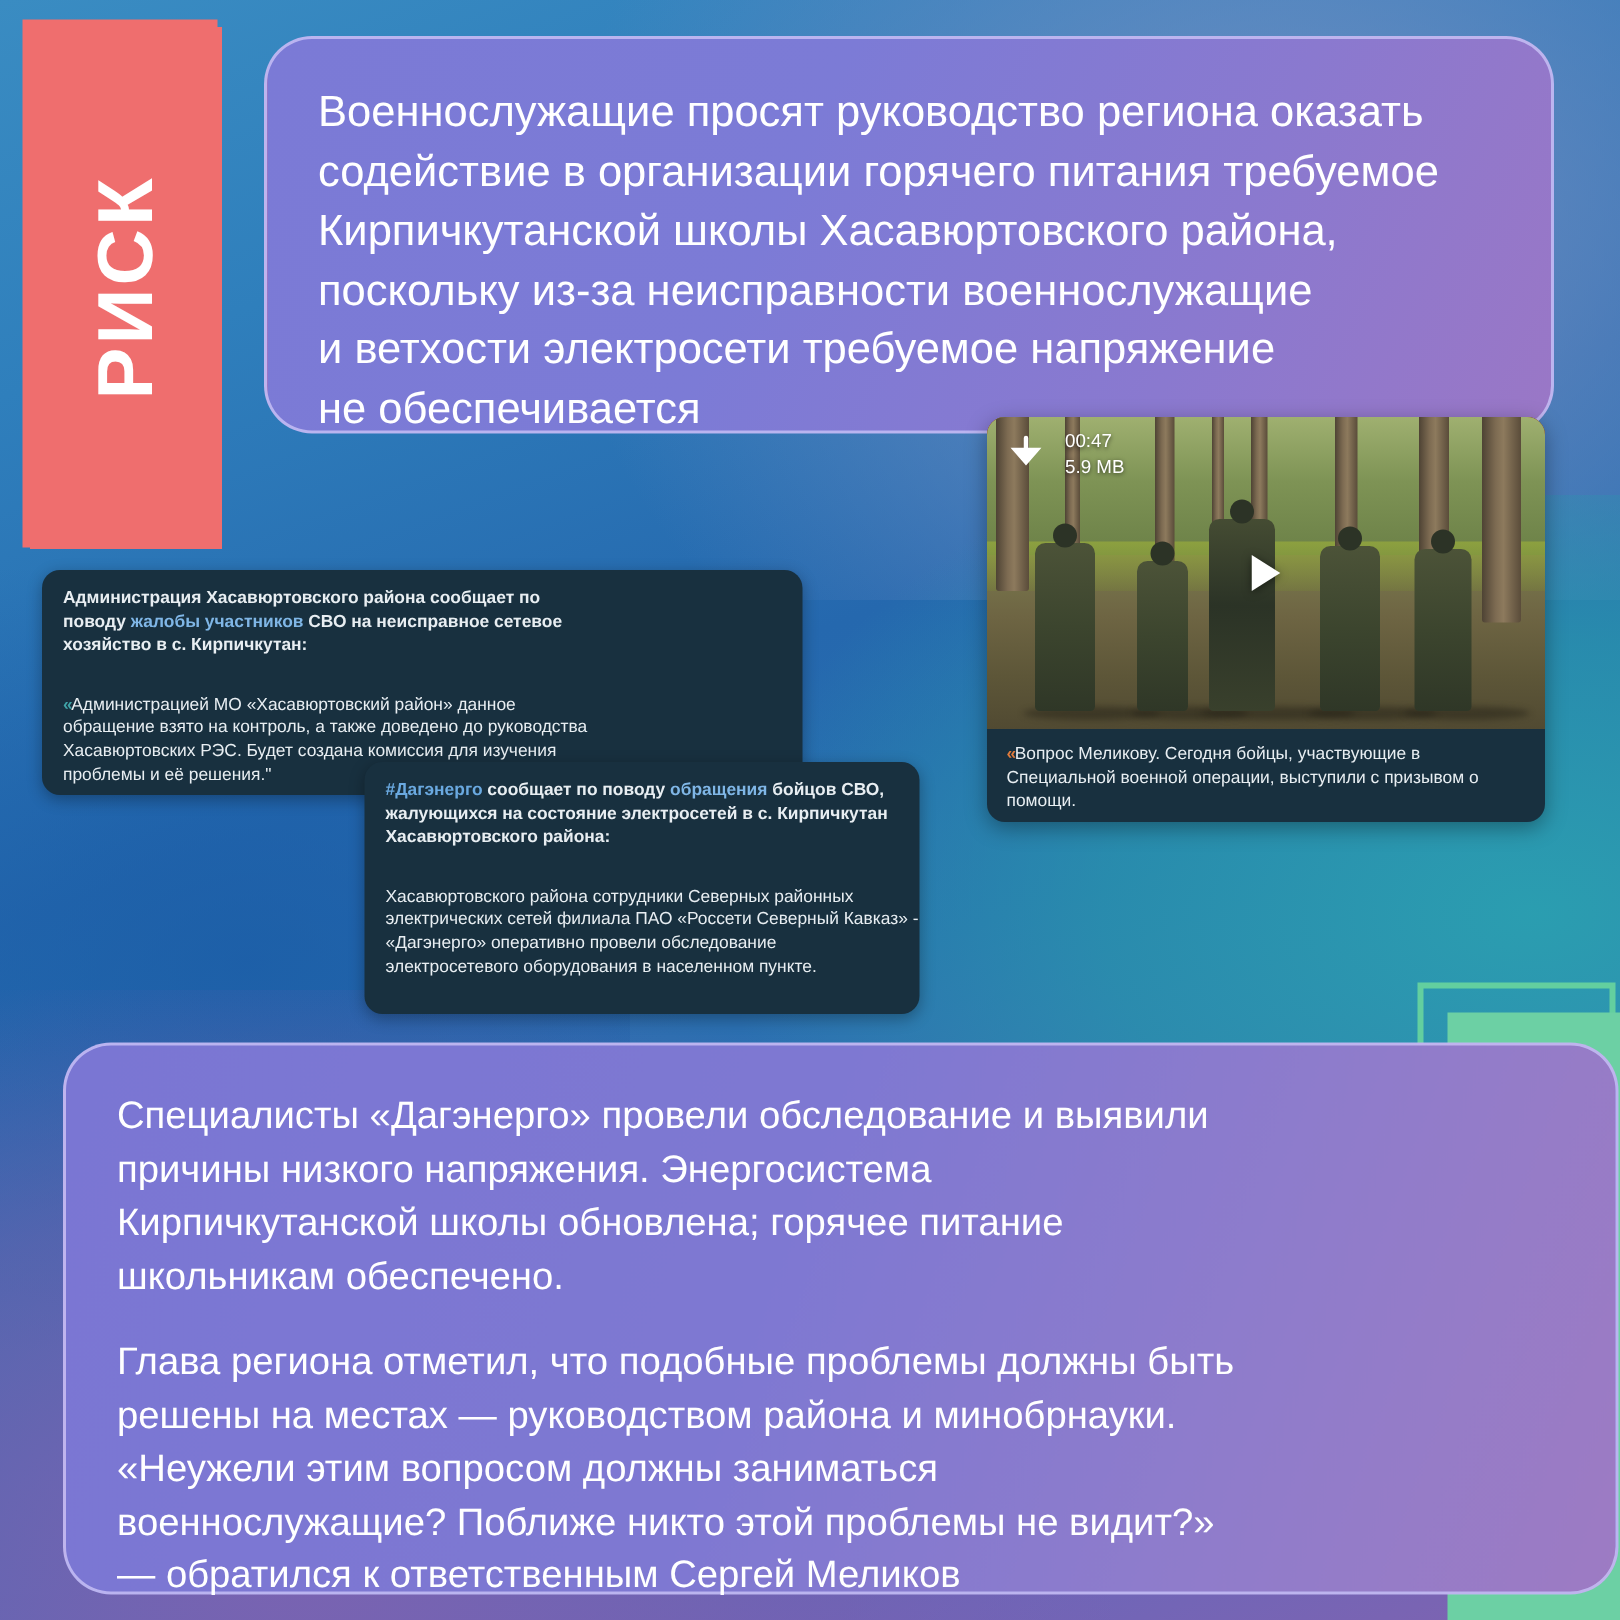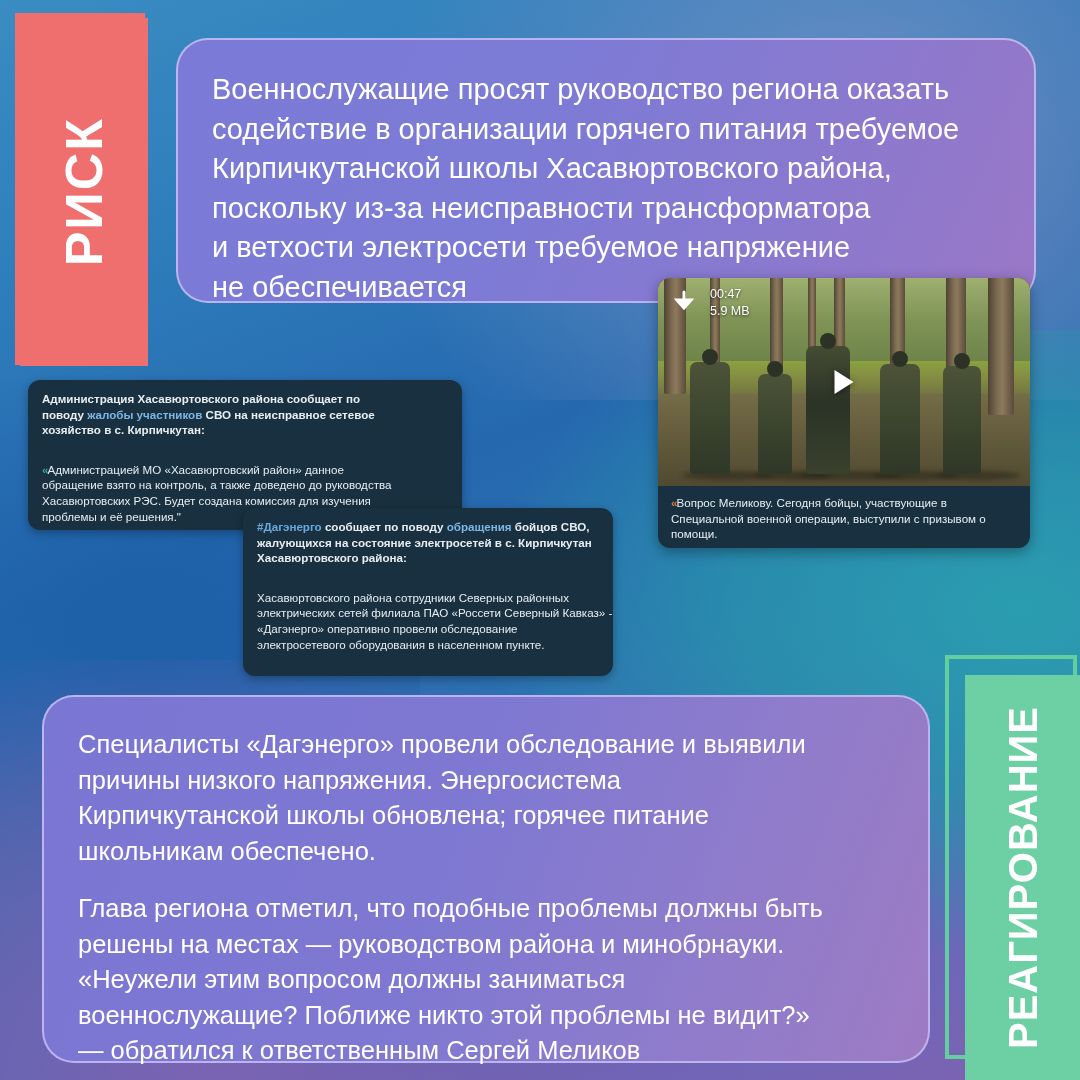--- a/index.html
+++ b/index.html
@@ -67,29 +67,29 @@
   }
 
   
   .card{
     position:absolute;box-sizing:border-box;
     border-radius:32px;
     border:2px solid rgba(198,190,244,0.85);
     color:#ffffff;
   }
   .card-top{
-    left:176px;top:38px;width:860px;height:265px;
+    left:176px;top:24px;width:860px;height:265px;
     background:linear-gradient(115deg,#7b7ad6 0%,#7c7bd6 40%,#8a79cf 72%,#9a77c6 100%);
     padding:30px 34px 22px 34px;
   }
   .card-top .line{
     font-size:29px;line-height:39.5px;font-weight:400;white-space:nowrap;
   }
   .card-bottom{
-    left:42px;top:695px;width:888px;height:368px;
+    left:42px;top:695px;width:1037px;height:368px;
     background:linear-gradient(110deg,#7a76d3 0%,#7e78d2 45%,#8f7ccb 75%,#9d7bc3 100%);
     padding:30px 34px 20px 34px;
   }
   .card-bottom .line{
     font-size:25.5px;line-height:35.5px;font-weight:400;white-space:nowrap;
   }
   .para-gap{height:22px;}
 
   
   .bubble{
@@ -100,21 +100,21 @@
     box-shadow:0 3px 10px rgba(0,0,0,0.30);
   }
   .bubble .b-line{font-size:11.6px;line-height:15.6px;white-space:nowrap;}
   .bubble .hdr{font-weight:700;}
   .bubble .quote-block{margin-top:24px;}
   .b-accent{color:#7fb6e6;}
   .b-tag{color:#6aa9e0;}
   .qmark{color:#3fa3a8;font-weight:700;letter-spacing:-1px;}
   .qmark-orange{color:#e07b3c;font-weight:700;letter-spacing:-1px;}
 
-  .bubble-1{left:28px;top:380px;width:434px;height:150px;padding:11px 14px 12px 14px;}
+  .bubble-1{left:28px;top:380px;width:507px;height:150px;padding:11px 14px 12px 14px;}
   .bubble-2{left:243px;top:508px;width:370px;height:168px;padding:11px 14px 12px 14px;}
 
   
   .video-card{
     position:absolute;left:658px;top:278px;width:372px;height:270px;
     border-radius:12px;overflow:hidden;background:#18303f;
     box-shadow:0 4px 14px rgba(0,0,0,0.35);
   }
   .video-thumb{
     position:relative;width:100%;height:208px;overflow:hidden;
@@ -213,21 +213,21 @@
 
   <div class="react-frame"></div>
   <div class="react-box">
     <span class="react-label">РЕАГИРОВАНИЕ</span>
   </div>
 
   <div class="card card-top">
     <div class="line">Военнослужащие просят руководство региона оказать</div>
     <div class="line">содействие в организации горячего питания требуемое</div>
     <div class="line">Кирпичкутанской школы Хасавюртовского района,</div>
-    <div class="line">поскольку из-за неисправности трансформатора</div>
+    <div class="line">поскольку из-за неисправности военнослужащие</div>
     <div class="line">и ветхости электросети требуемое напряжение</div>
     <div class="line">не обеспечивается</div>
   </div>
 
   <div class="bubble bubble-1">
     <div class="b-line hdr">Администрация Хасавюртовского района сообщает по</div>
     <div class="b-line hdr"><span>поводу </span><span class="b-accent">жалобы участников</span><span> СВО на неисправное сетевое</span></div>
     <div class="b-line hdr">хозяйство в с. Кирпичкутан:</div>
     <div class="quote-block">
       <div class="b-line"><span class="qmark">«</span><span>Администрацией МО «Хасавюртовский район» данное</span></div>

